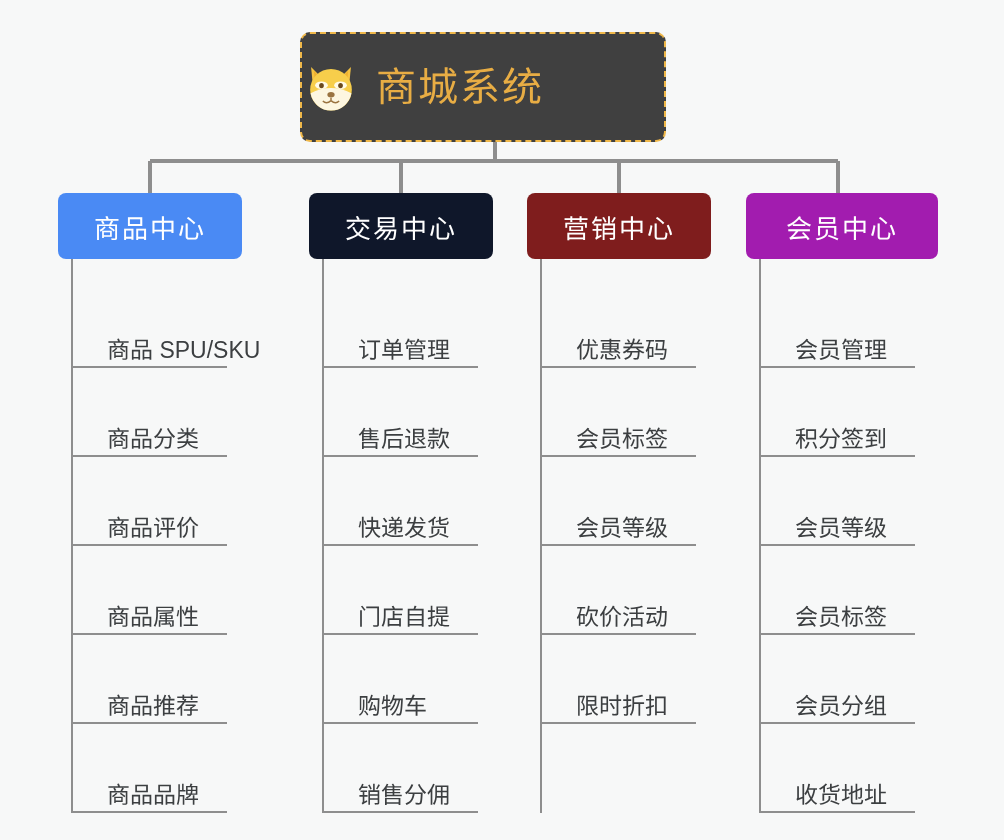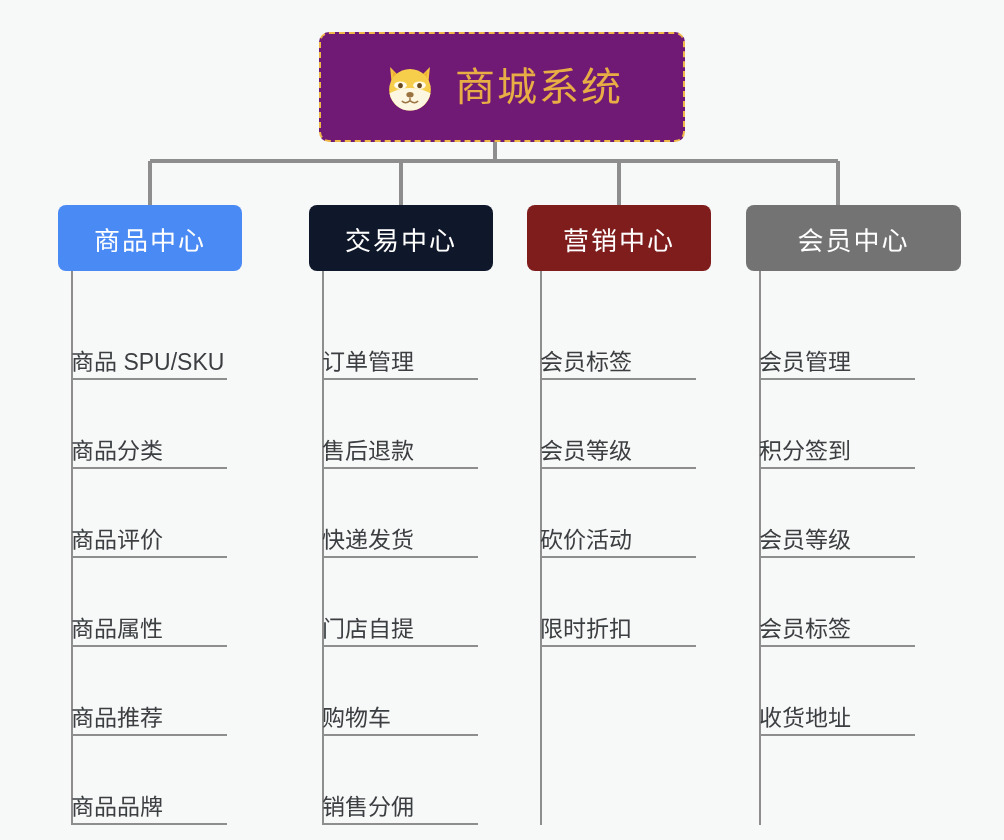--- a/index.html
+++ b/index.html
@@ -27,52 +27,52 @@
     left: 0;
     top: 0;
     width: 1004px;
     height: 840px;
     pointer-events: none;
   }
 
   
   .root-node {
     position: absolute;
-    left: 319px;
+    left: 300px;
     top: 32px;
     width: 366px;
     height: 110px;
     box-sizing: border-box;
-    background: #701a75;
+    background: #404040;
     border: 2px dashed #f0b849;
     border-radius: 10px;
     display: flex;
     align-items: center;
-    justify-content: center;
+    justify-content: flex-start;
     gap: 16px;
   }
   .root-emoji {
     width: 58px;
     height: 58px;
     flex: 0 0 auto;
     display: block;
   }
   .root-title {
     font-size: 40px;
     line-height: 1;
     color: #e8ad44;
     letter-spacing: 2px;
     white-space: nowrap;
     font-weight: 400;
   }
 
   
   .column {
     position: absolute;
-    top: 205px;
+    top: 193px;
     text-align: right;
   }
   .cat-box {
     box-sizing: border-box;
     height: 66px;
     border-radius: 8px;
     display: flex;
     align-items: center;
     justify-content: center;
     color: #ffffff;
@@ -95,20 +95,21 @@
     width: 2px;
     background: #8e8e8e;
   }
 
   .leaf-item {
     position: relative;
     height: 89px;
     box-sizing: border-box;
     display: flex;
     align-items: flex-end;
+    padding-left: 36px;
     padding-bottom: 6px;
   }
   .leaf-item .leaf-underline {
     position: absolute;
     left: 0;
     bottom: 0;
     width: 156px;
     height: 2px;
     background: #8e8e8e;
   }
@@ -226,38 +227,42 @@
         </div>
       </div>
       <div class="column" style="left: 527px;">
         <div class="cat-box" style="width: 184px; background: #7f1d1d;">
           <span>营销中心</span>
         </div>
         <div class="leaf-list" style="margin-left: 13px;">
           <div class="leaf-rail" style="height: 554px;"></div>
           <div class="leaf-item">
             <div class="leaf-underline"></div>
+            <span class="leaf-label">优惠券码</span>
+          </div>
+          <div class="leaf-item">
+            <div class="leaf-underline"></div>
             <span class="leaf-label">会员标签</span>
           </div>
           <div class="leaf-item">
             <div class="leaf-underline"></div>
             <span class="leaf-label">会员等级</span>
           </div>
           <div class="leaf-item">
             <div class="leaf-underline"></div>
             <span class="leaf-label">砍价活动</span>
           </div>
           <div class="leaf-item">
             <div class="leaf-underline"></div>
             <span class="leaf-label">限时折扣</span>
           </div>
         </div>
       </div>
       <div class="column" style="left: 746px;">
-        <div class="cat-box" style="width: 215px; background: #737373;">
+        <div class="cat-box" style="width: 192px; background: #a21caf;">
           <span>会员中心</span>
         </div>
         <div class="leaf-list" style="margin-left: 13px;">
           <div class="leaf-rail" style="height: 554px;"></div>
           <div class="leaf-item">
             <div class="leaf-underline"></div>
             <span class="leaf-label">会员管理</span>
           </div>
           <div class="leaf-item">
             <div class="leaf-underline"></div>
@@ -266,19 +271,23 @@
           <div class="leaf-item">
             <div class="leaf-underline"></div>
             <span class="leaf-label">会员等级</span>
           </div>
           <div class="leaf-item">
             <div class="leaf-underline"></div>
             <span class="leaf-label">会员标签</span>
           </div>
           <div class="leaf-item">
             <div class="leaf-underline"></div>
+            <span class="leaf-label">会员分组</span>
+          </div>
+          <div class="leaf-item">
+            <div class="leaf-underline"></div>
             <span class="leaf-label">收货地址</span>
           </div>
         </div>
       </div>
     </div>
 
 </div>
 
 </body></html>

